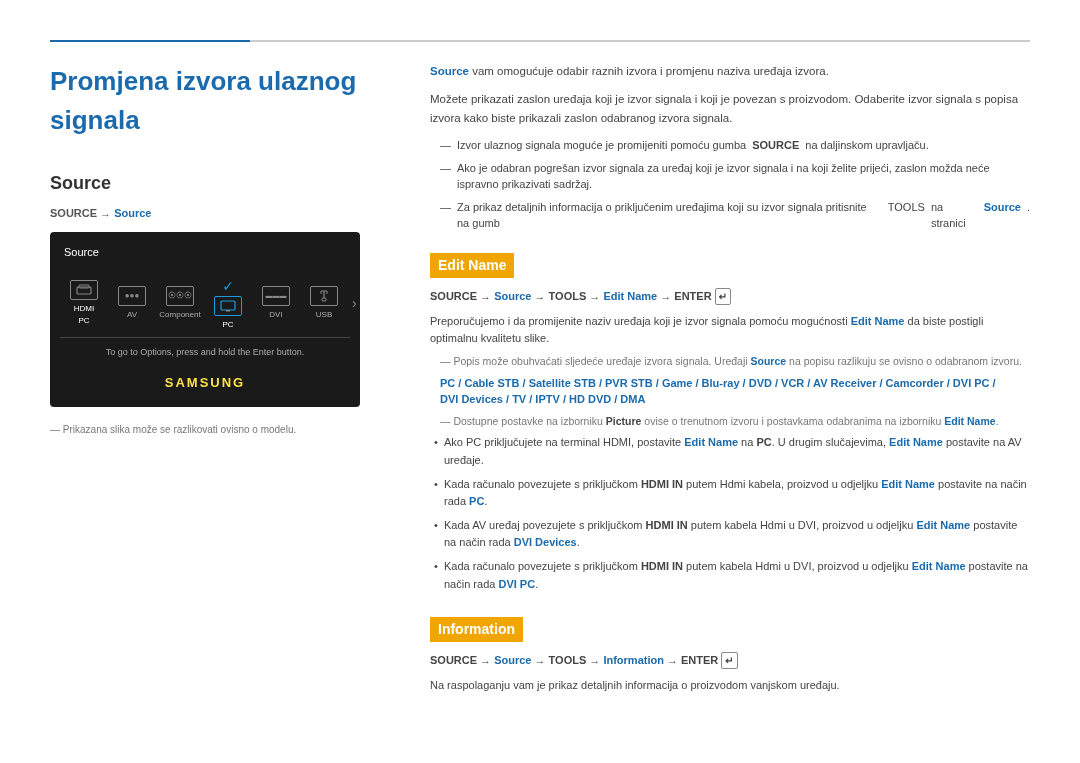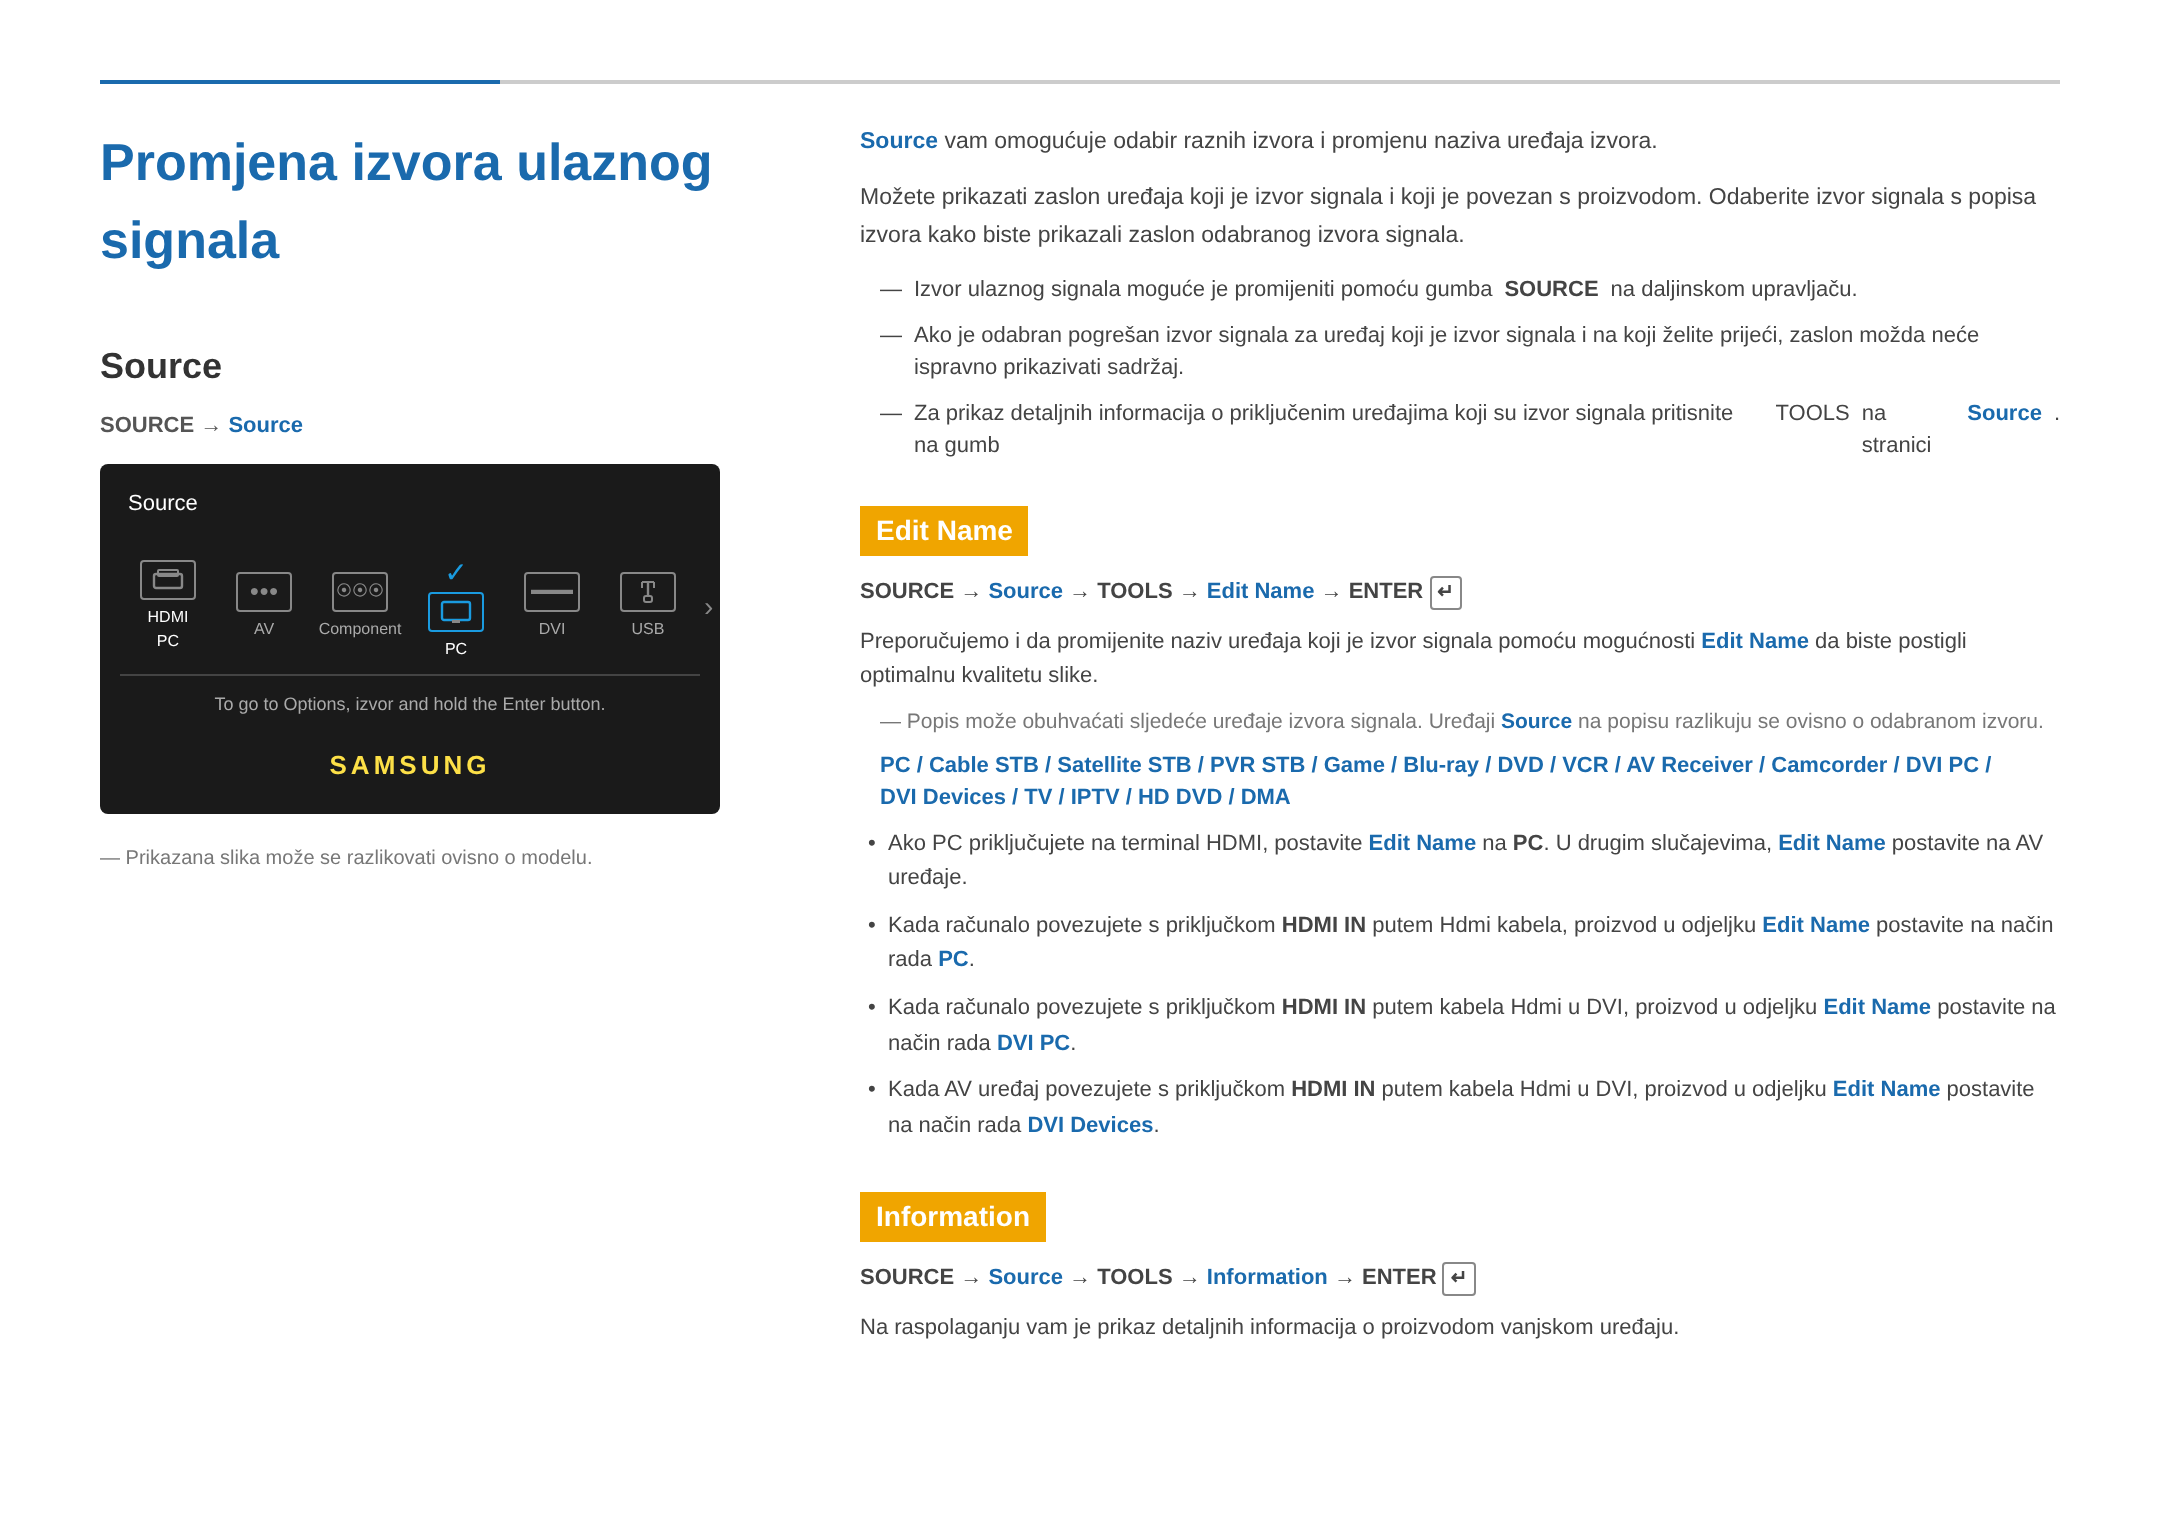--- a/index.html
+++ b/index.html
@@ -301,21 +301,21 @@
                   <line x1="7" y1="1" x2="7" y2="8" stroke="#888" stroke-width="1.2"></line>
                   <line x1="4" y1="1" x2="10" y2="1" stroke="#888" stroke-width="1"></line>
                   <line x1="4" y1="1" x2="4" y2="4" stroke="#888" stroke-width="1"></line>
                   <line x1="10" y1="1" x2="10" y2="4" stroke="#888" stroke-width="1"></line>
                 </svg>
             </div>
             <div class="icon-label">USB</div>
           </div>
           <div class="tv-chevron">›</div>
         </div>
-        <div class="tv-hint">To go to Options, izvor and hold the Enter button.</div>
+        <div class="tv-hint">To go to Options, press and hold the Enter button.</div>
         <div class="samsung-logo">
           <span class="samsung-text">SAMSUNG</span>
         </div>
       </div>
 
       <div class="footnote">Prikazana slika može se razlikovati ovisno o modelu.</div>
     </div>
 
     <div class="right-column">
       
@@ -350,32 +350,35 @@
 
       <div class="note-item">
         Popis može obuhvaćati sljedeće uređaje izvora signala. Uređaji <span class="blue">Source</span> na popisu razlikuju se ovisno o odabranom izvoru.
       </div>
 
       <div class="source-list">
         PC / Cable STB / Satellite STB / PVR STB / Game / Blu-ray / DVD / VCR / AV Receiver / Camcorder / DVI PC /<br>
         DVI Devices / TV / IPTV / HD DVD / DMA
       </div>
 
+      <div class="note-item">
+        Dostupne postavke na izborniku <span style="font-weight:bold;color:#444;">Picture</span> ovise o trenutnom izvoru i postavkama odabranima na izborniku <span class="blue">Edit Name</span>.
+      </div>
 
       <div class="bullet-dot">
         Ako PC priključujete na terminal HDMI, postavite <span class="blue">Edit Name</span> na <span style="font-weight:bold;">PC</span>. U drugim slučajevima, <span class="blue">Edit Name</span> postavite na AV uređaje.
       </div>
       <div class="bullet-dot">
         Kada računalo povezujete s priključkom <span style="font-weight:bold;">HDMI IN</span> putem Hdmi kabela, proizvod u odjeljku <span class="blue">Edit Name</span> postavite na način rada <span class="blue">PC</span>.
       </div>
       <div class="bullet-dot">
+        Kada AV uređaj povezujete s priključkom <span style="font-weight:bold;">HDMI IN</span> putem kabela Hdmi u DVI, proizvod u odjeljku <span class="blue">Edit Name</span> postavite na način rada <span class="blue">DVI Devices</span>.
+      </div>
+      <div class="bullet-dot">
         Kada računalo povezujete s priključkom <span style="font-weight:bold;">HDMI IN</span> putem kabela Hdmi u DVI, proizvod u odjeljku <span class="blue">Edit Name</span> postavite na način rada <span class="blue">DVI PC</span>.
-      </div>
-      <div class="bullet-dot">
-        Kada AV uređaj povezujete s priključkom <span style="font-weight:bold;">HDMI IN</span> putem kabela Hdmi u DVI, proizvod u odjeljku <span class="blue">Edit Name</span> postavite na način rada <span class="blue">DVI Devices</span>.
       </div>
 
       
       <div class="section-heading orange" style="margin-top:18px;">Information</div>
 
       <div class="path-line">
         SOURCE → <span class="blue">Source</span> → TOOLS → <span class="blue">Information</span> → ENTER <span class="enter-icon">↵</span>
       </div>
 
       <div class="body-text">

